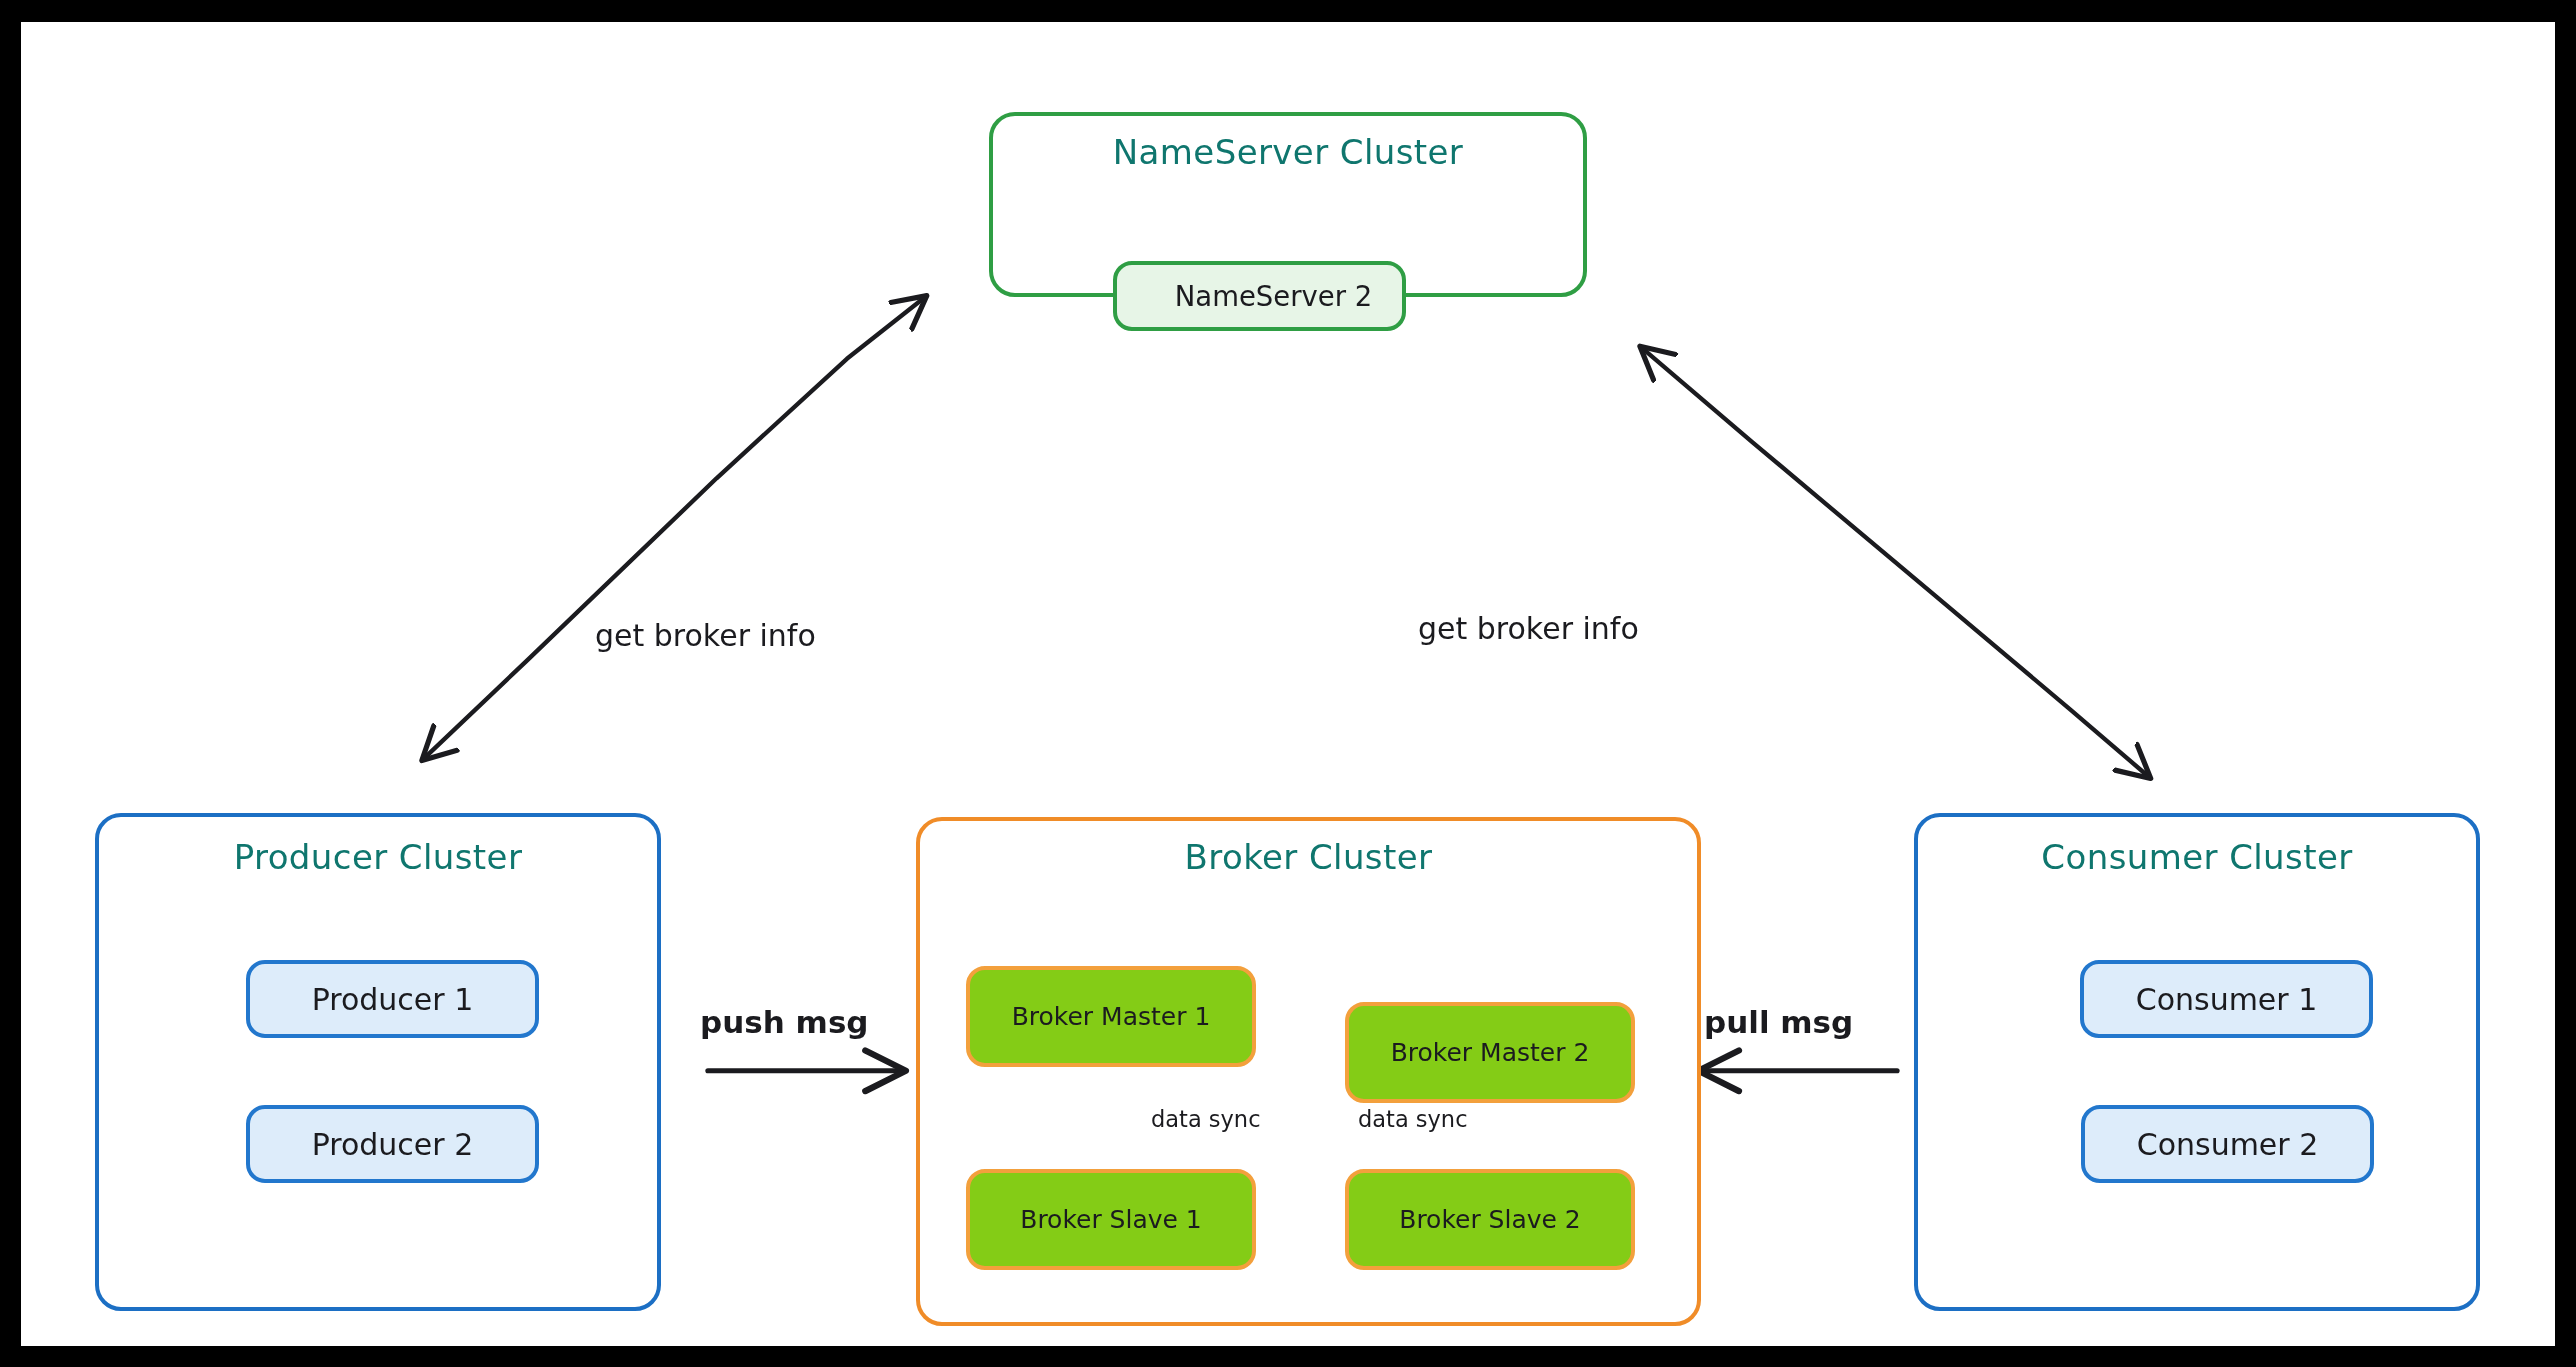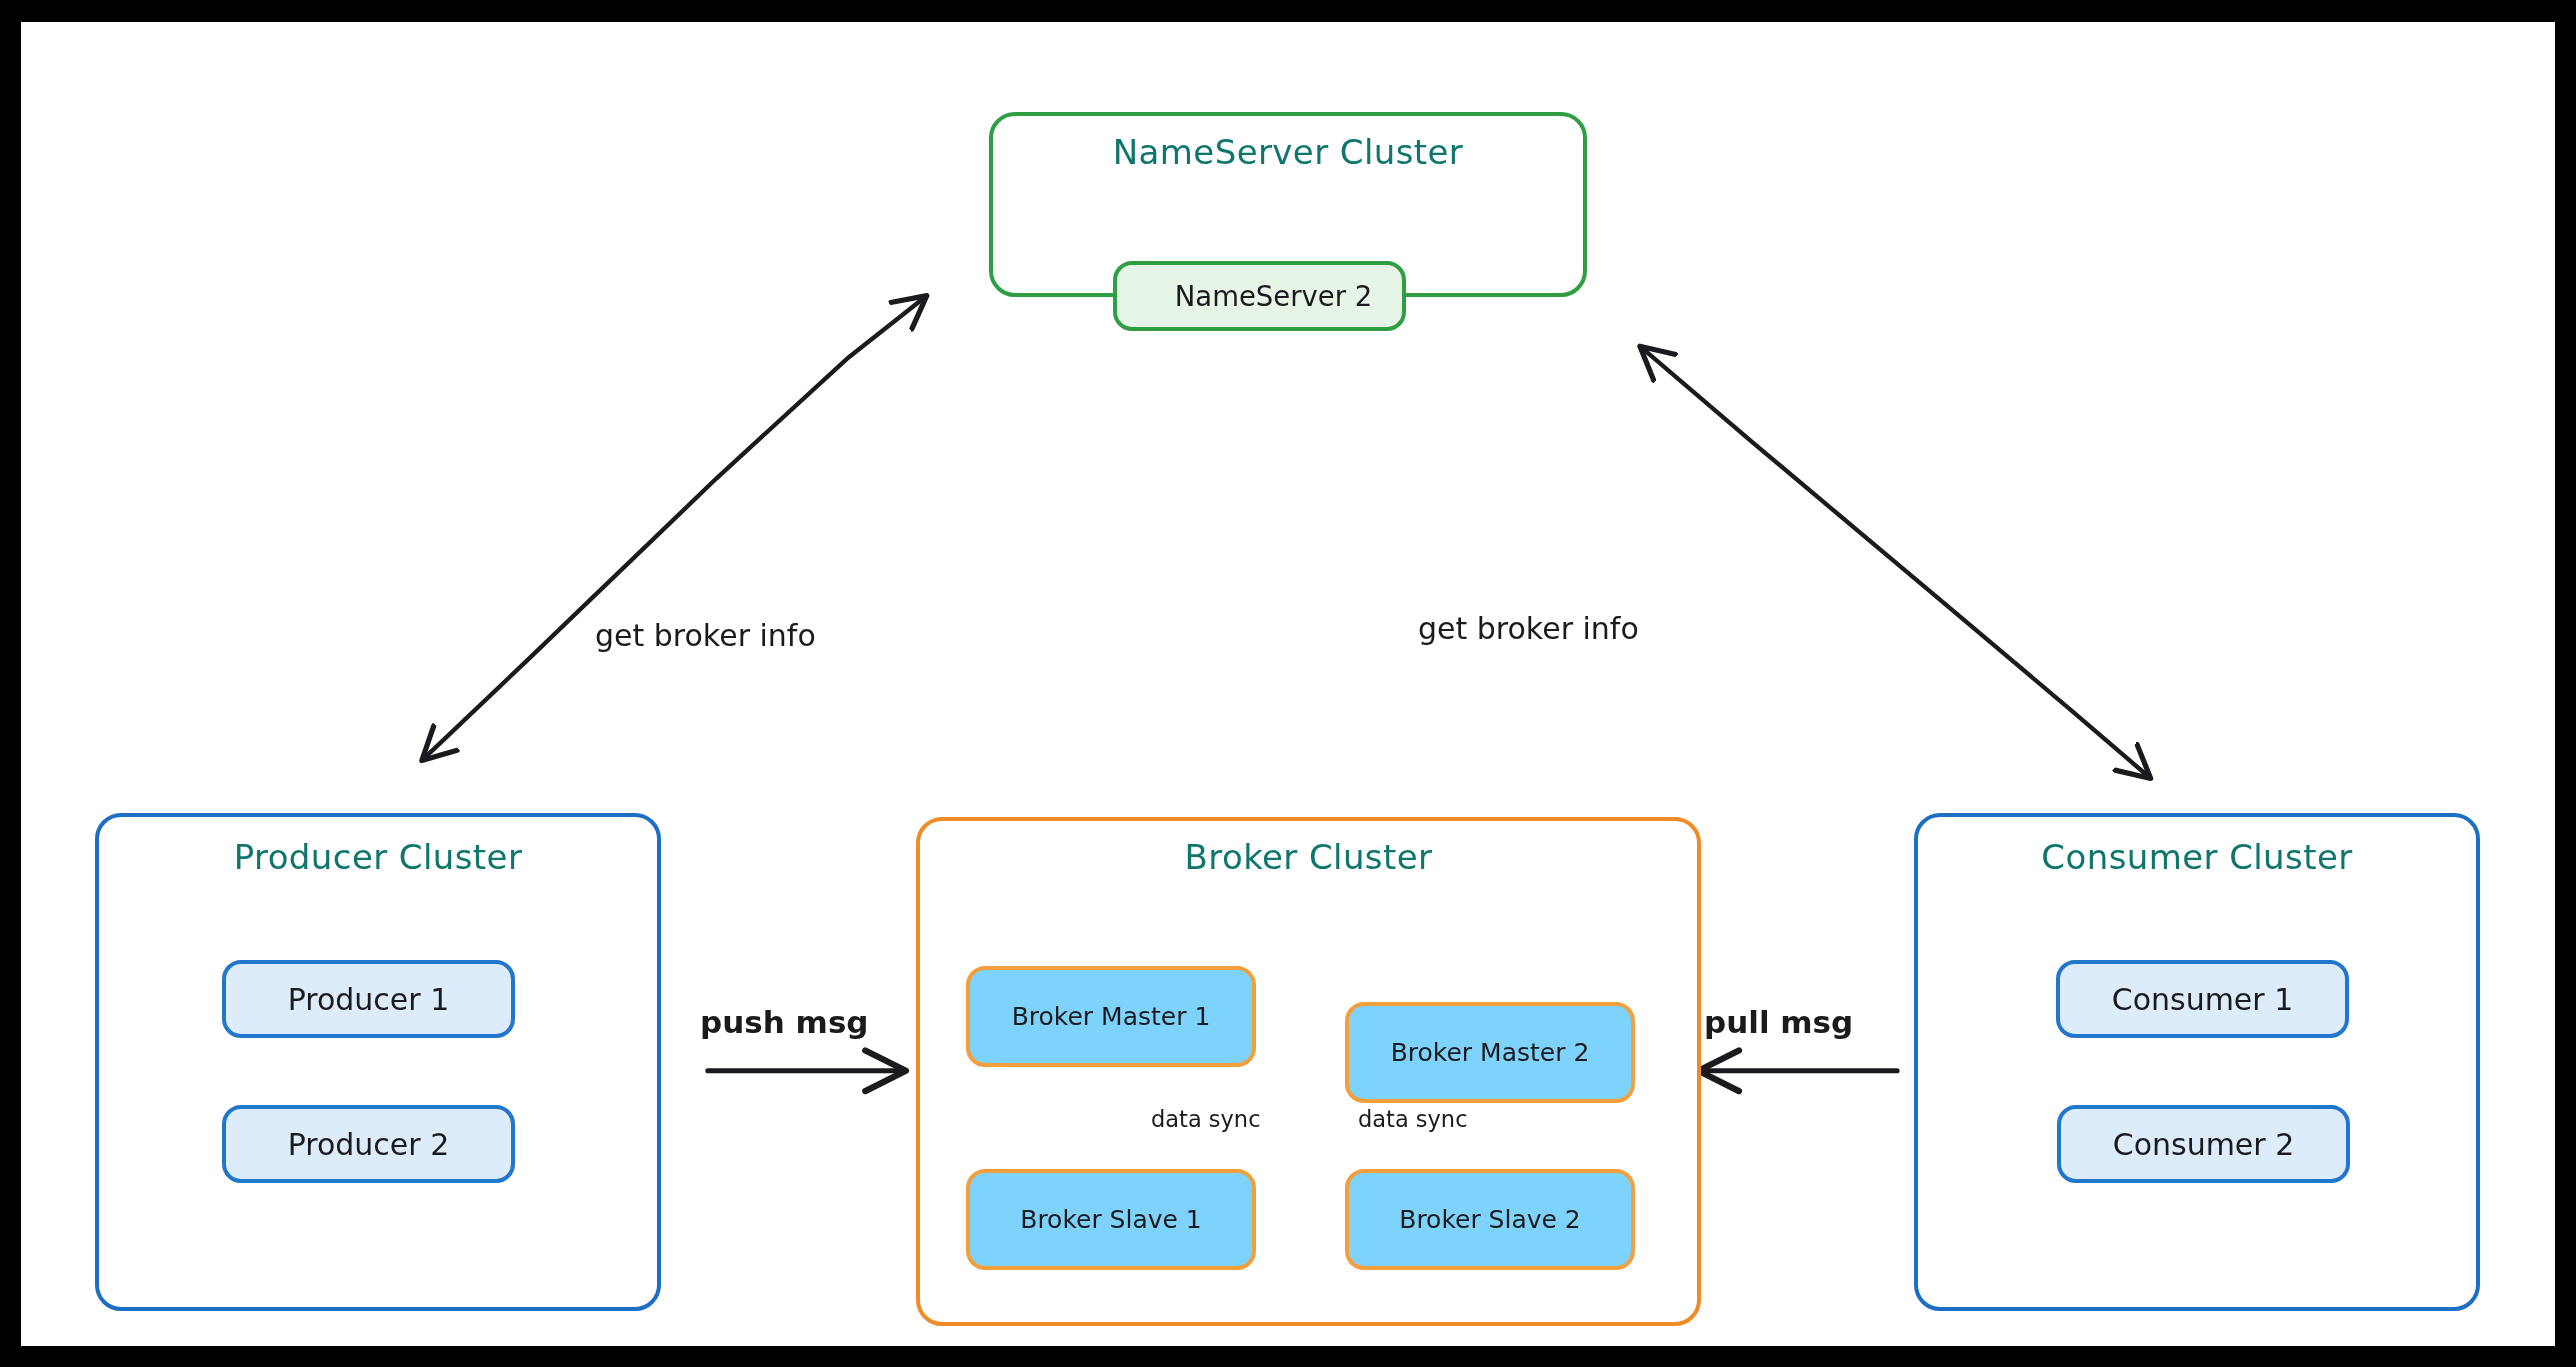--- a/index.html
+++ b/index.html
@@ -67,23 +67,23 @@
     color: #1b1b1f;
     font-family: "DejaVu Sans", sans-serif;
     white-space: nowrap;
     text-align: center;
   }
 
   
   .green-border  { border-color: #2f9e44; }
   .green-fill    { background: #e7f5e7; border-color: #2f9e44; }
   .blue-border   { border-color: #1c6fc4; }
-  .blue-fill     { background: #ddecfa; border-color: #2277cd; }
+  .blue-fill     { background: #ddecfa; border-color: #2277cd; margin-left: 24px; }
   .orange-border { border-color: #f08c28; }
-  .orange-fill   { background: #7dd3fc; border-color: #f3a03c; }
+  .orange-fill   { background: #84cc16; border-color: #f3a03c; }
 
   
   .edge-label {
     position: absolute;
     color: #1b1b1f;
     font-family: "DejaVu Sans", sans-serif;
     white-space: nowrap;
   }
 
   

